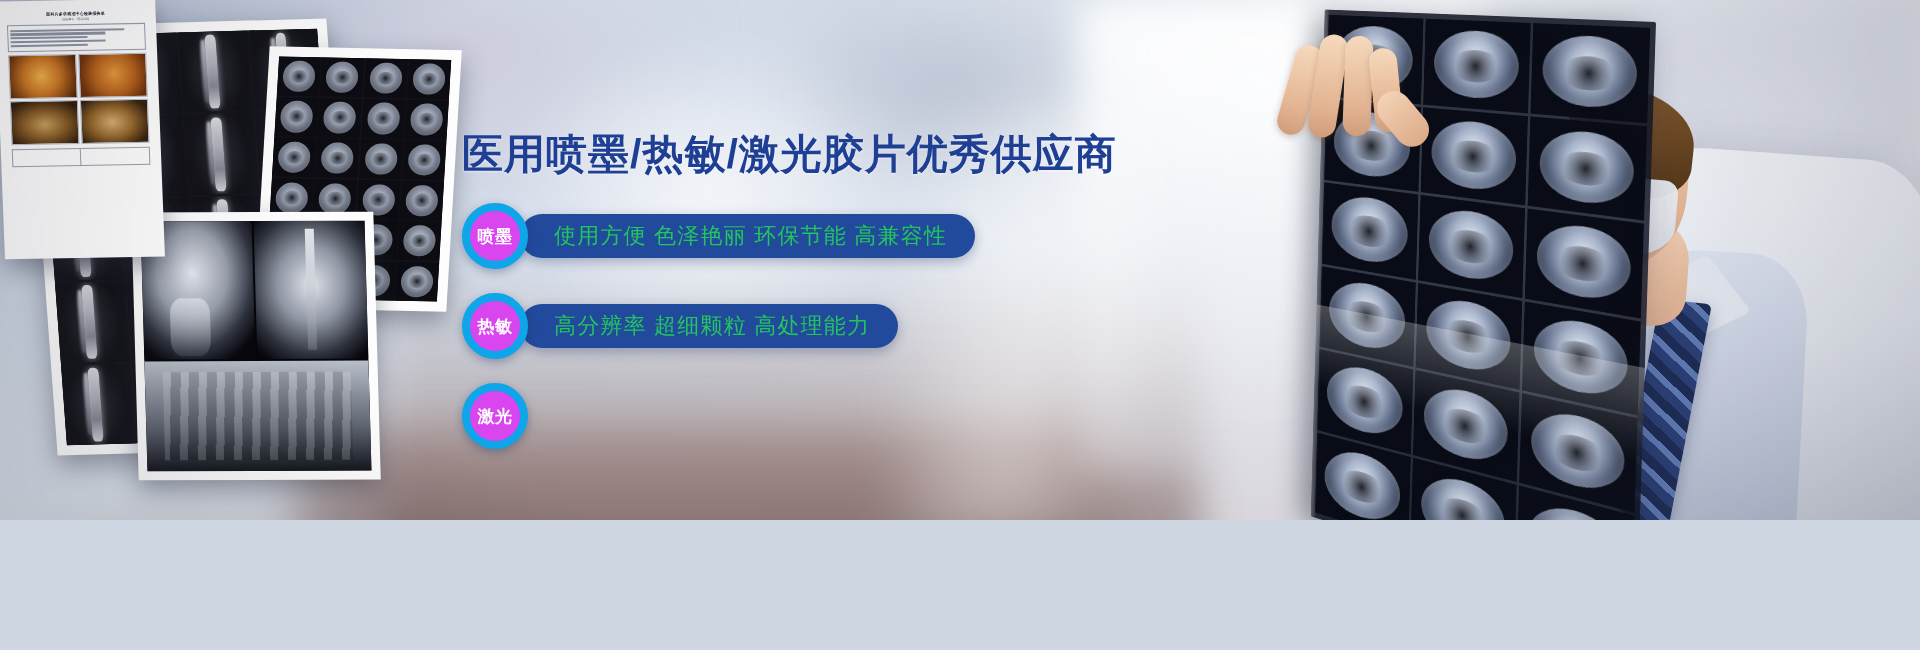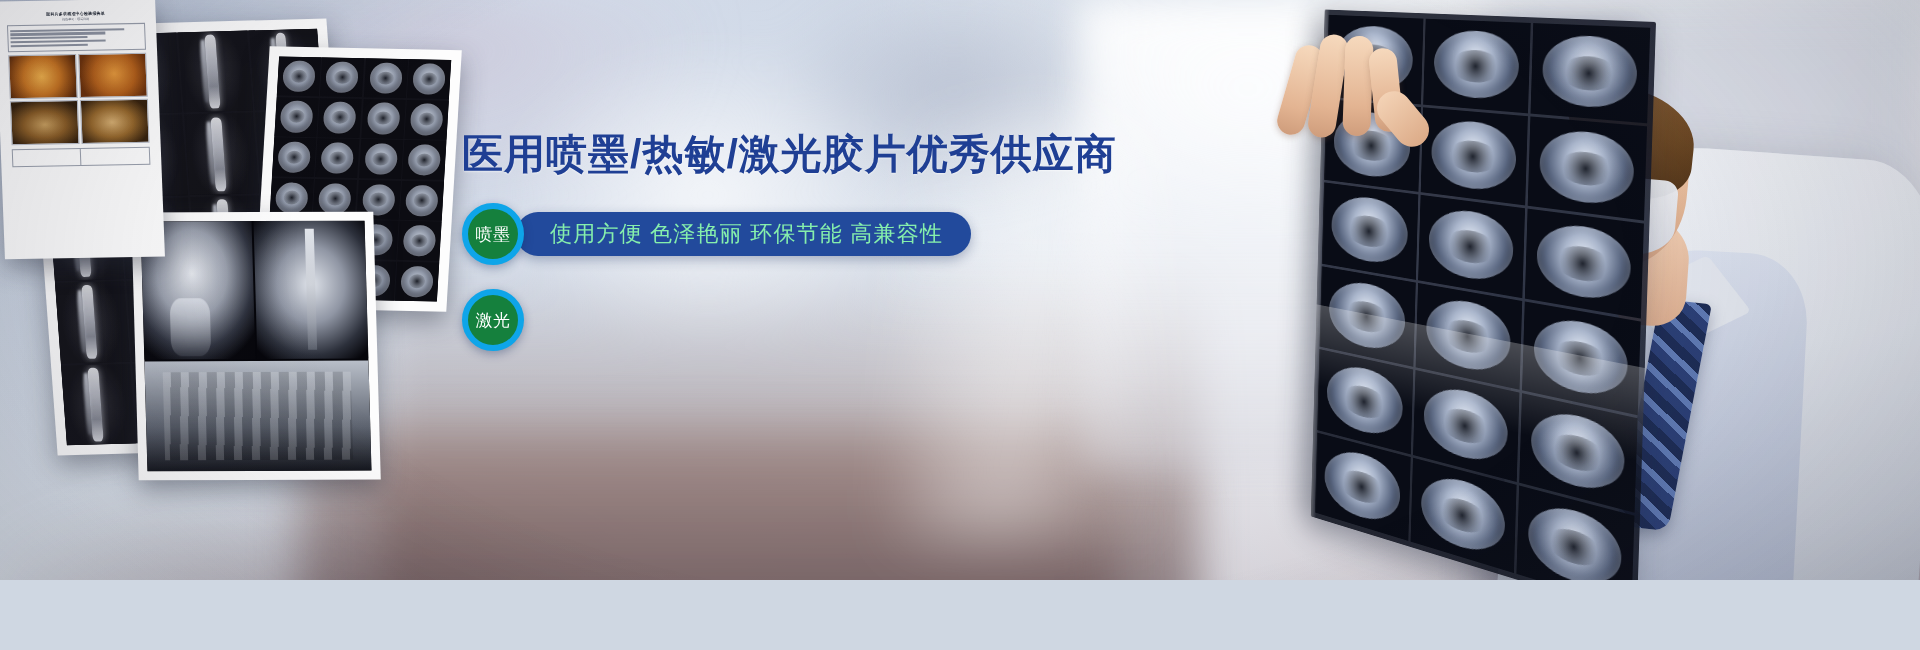--- a/index.html
+++ b/index.html
@@ -1,21 +1,21 @@
 <!DOCTYPE html>
 <html><head>
 <meta charset="utf-8">
 <style>
   html,body{margin:0;padding:0;}
   body{
     width:1920px;height:650px;overflow:hidden;
     font-family:"Liberation Sans","DejaVu Sans",sans-serif;
     background:#cfd7e2;
   }
-  .banner{position:relative;width:1920px;height:580px;overflow:hidden;}
+  .banner{position:relative;width:1920px;height:520px;overflow:hidden;}
 
   
   .bg{position:absolute;inset:0;
     background:
       radial-gradient(circle at 78% 18%, rgba(255,255,255,.55) 0%, rgba(255,255,255,0) 42%),
       radial-gradient(circle at 30% 10%, rgba(214,222,236,.85) 0%, rgba(214,222,236,0) 50%),
       linear-gradient(160deg,#b9c4d6 0%,#c9d3e1 22%,#dfe6ee 45%,#e8eaf0 62%,#d5d3da 78%,#b9b0b8 100%);
   }
   .bg-blur-a{position:absolute;left:0;top:0;width:1000px;height:650px;
     background:
@@ -182,27 +182,27 @@
     background:linear-gradient(90deg,rgba(255,255,255,.35),rgba(255,255,255,0));}
 
   
   .content{position:absolute;left:462px;top:130px;width:620px;}
   .headline{font-size:41px;font-weight:bold;color:#1f3f94;letter-spacing:1px;
     line-height:1.2;white-space:nowrap;
     text-shadow:0 1px 2px rgba(255,255,255,.55);}
   .pill-list{margin-top:24px;display:flex;flex-direction:column;gap:24px;}
   .pill{display:flex;align-items:center;}
   .pill-tag{width:50px;height:50px;border-radius:50%;
-    background:#15803d;border:6px solid #0ea5e9;
+    background:#d946ef;border:8px solid #0ea5e9;
     display:flex;align-items:center;justify-content:center;
-    color:#fff;font-size:17px;font-weight:normal;letter-spacing:.5px;
+    color:#fff;font-size:17px;font-weight:bold;letter-spacing:.5px;
     box-shadow:0 3px 10px rgba(20,40,90,.35);flex:0 0 auto;z-index:2;}
   .pill-bar{margin-left:-8px;height:44px;border-radius:22px;
     background:#224a9c;display:flex;align-items:center;
-    padding:0 28px 0 34px;color:#86efac;font-size:22px;letter-spacing:1.2px;
+    padding:0 28px 0 34px;color:#22c55e;font-size:22px;letter-spacing:1.2px;
     box-shadow:0 4px 12px rgba(20,40,90,.3);white-space:nowrap;}
 </style>
 </head>
 <body>
 
 <div class="banner">
 
   <div class="bg"></div>
   <div class="bg-blur-a"></div>
   <div class="bg-blur-b"></div>
@@ -356,20 +356,24 @@
   <div class="content">
     <div class="headline">医用喷墨/热敏/激光胶片优秀供应商</div>
 
     <div class="pill-list">
 
       <div class="pill">
         <div class="pill-tag">喷墨</div>
         <div class="pill-bar">使用方便 色泽艳丽 环保节能 高兼容性</div>
       </div>
 
+      <div class="pill">
+        <div class="pill-tag">热敏</div>
+        <div class="pill-bar">高分辨率 超细颗粒 高处理能力</div>
+      </div>
 
       <div class="pill">
         <div class="pill-tag">激光</div>
       </div>
 
     </div>
   </div>
 
 </div>
 

